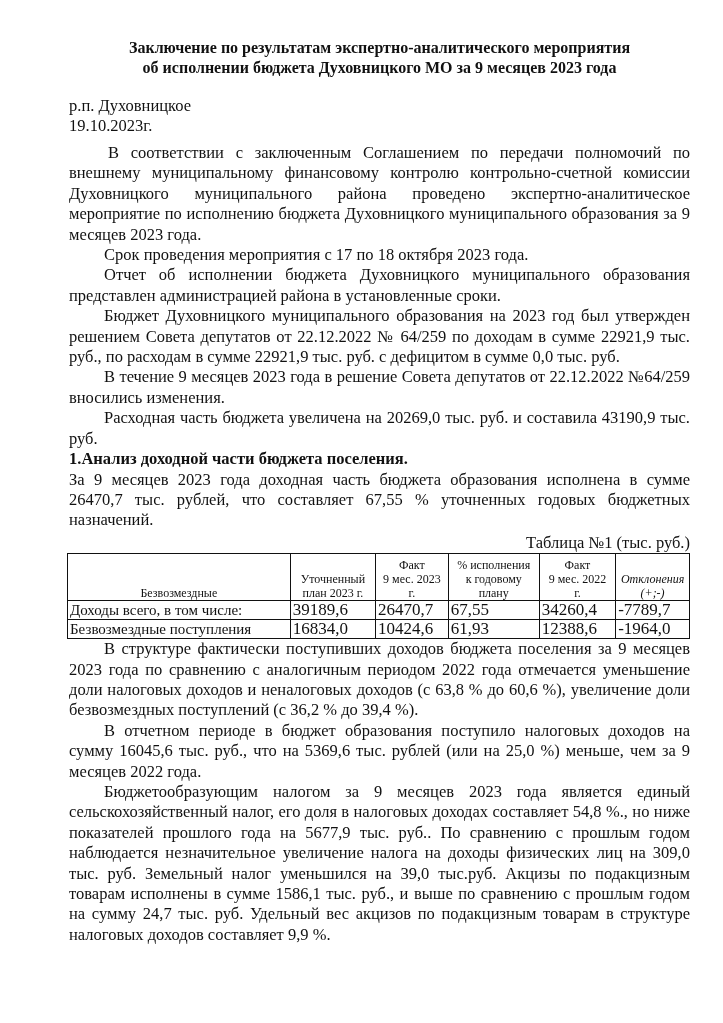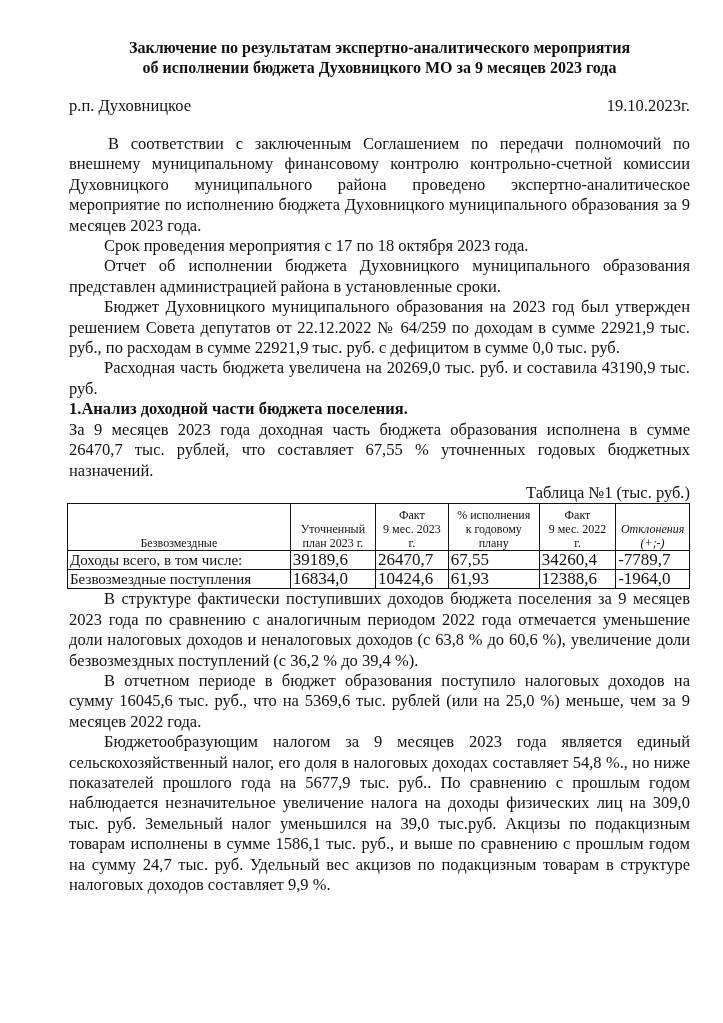--- a/index.html
+++ b/index.html
@@ -1,21 +1,21 @@
 <!DOCTYPE html>
 <html><head>
 <meta charset="utf-8">
 <style>
   html, body { margin: 0; padding: 0; background: #ffffff; }
   body { width: 723px; height: 1023px; position: relative; overflow: hidden;
          font-family: "Liberation Serif", "DejaVu Serif", serif; color: #111; }
   .page { position: absolute; left: 69px; top: 38px; width: 621px; }
   .title { text-align: center; font-weight: bold; font-size: 16px; line-height: 20px; }
-  .meta { display: flex; justify-content: space-between; font-size: 16.5px; line-height: 20px; margin-top: 18px; }
-  .body { margin-top: 18px; font-size: 16.5px; line-height: 20.4px; text-align: justify; }
+  .meta { display: flex; justify-content: space-between; font-size: 16.5px; line-height: 20px; margin-top: 18px; flex-direction: column; }
+  .body { margin-top: 7px; font-size: 16.5px; line-height: 20.4px; text-align: justify; }
   .p { margin: 0; text-indent: 35px; text-align: justify; }
   .p.first { text-indent: 39px; }
   .p.noindent { text-indent: 0; }
   .section-heading { font-weight: bold; margin: 0; text-indent: 0; }
   .table-caption { text-align: right; margin-top: 2px; }
   table { border-collapse: collapse; width: 623px; margin-left: -2px; font-size: 16.5px; }
   th, td { border: 1.5px solid #111; padding: 0 2px; }
   th { font-weight: normal; font-size: 12px; line-height: 14px; vertical-align: bottom; text-align: center; height: 46px; }
   td { height: 18px; line-height: 18px; }
   td.num { font-size: 17px; }
@@ -34,20 +34,21 @@
   <div class="meta">
     <span>р.п. Духовницкое</span>
     <span>19.10.2023г.</span>
   </div>
 
   <div class="body">
     <p class="p first">В соответствии  с заключенным Соглашением по передачи полномочий по внешнему муниципальному финансовому контролю контрольно-счетной комиссии Духовницкого муниципального района проведено экспертно-аналитическое мероприятие по исполнению бюджета Духовницкого  муниципального образования за  9 месяцев 2023 года.</p>
     <p class="p">Срок проведения мероприятия с 17 по 18 октября 2023 года.</p>
     <p class="p">Отчет об исполнении бюджета Духовницкого муниципального образования представлен  администрацией  района  в установленные сроки.</p>
     <p class="p">Бюджет Духовницкого муниципального образования на 2023 год был утвержден решением Совета депутатов от 22.12.2022 № 64/259 по доходам в сумме 22921,9 тыс. руб., по расходам в сумме 22921,9 тыс. руб. с дефицитом в сумме 0,0 тыс. руб.</p>
+    <p class="p">В течение 9 месяцев 2023 года в решение Совета депутатов от 22.12.2022 №64/259 вносились изменения.</p>
     <p class="p">Расходная часть бюджета увеличена на 20269,0 тыс. руб. и составила 43190,9 тыс. руб.</p>
     <p class="section-heading">1.Анализ доходной части  бюджета  поселения.</p>
     <p class="p noindent">За  9 месяцев 2023 года доходная часть бюджета   образования исполнена в сумме 26470,7  тыс. рублей, что составляет 67,55   % уточненных годовых бюджетных назначений.</p>
 
     <div class="table-caption">Таблица №1 (тыс. руб.)</div>
     <table>
       <thead>
         <tr>
           <th class="c1">Безвозмездные</th>
           <th class="c2">

